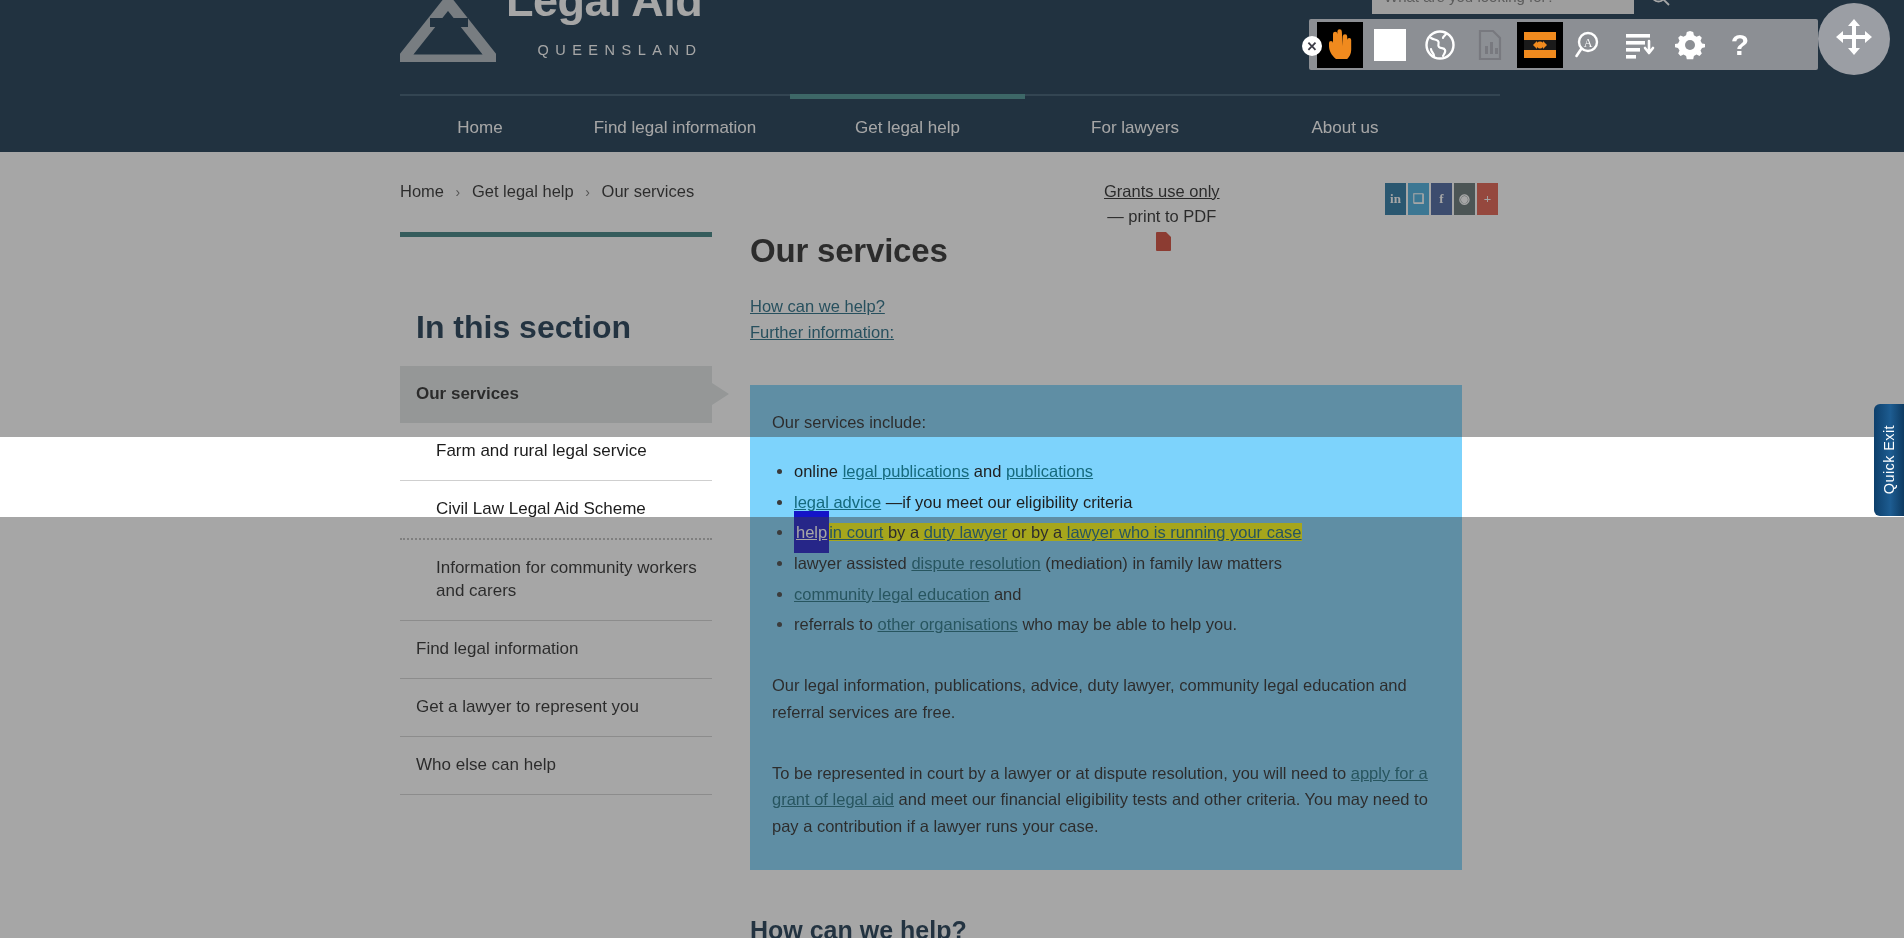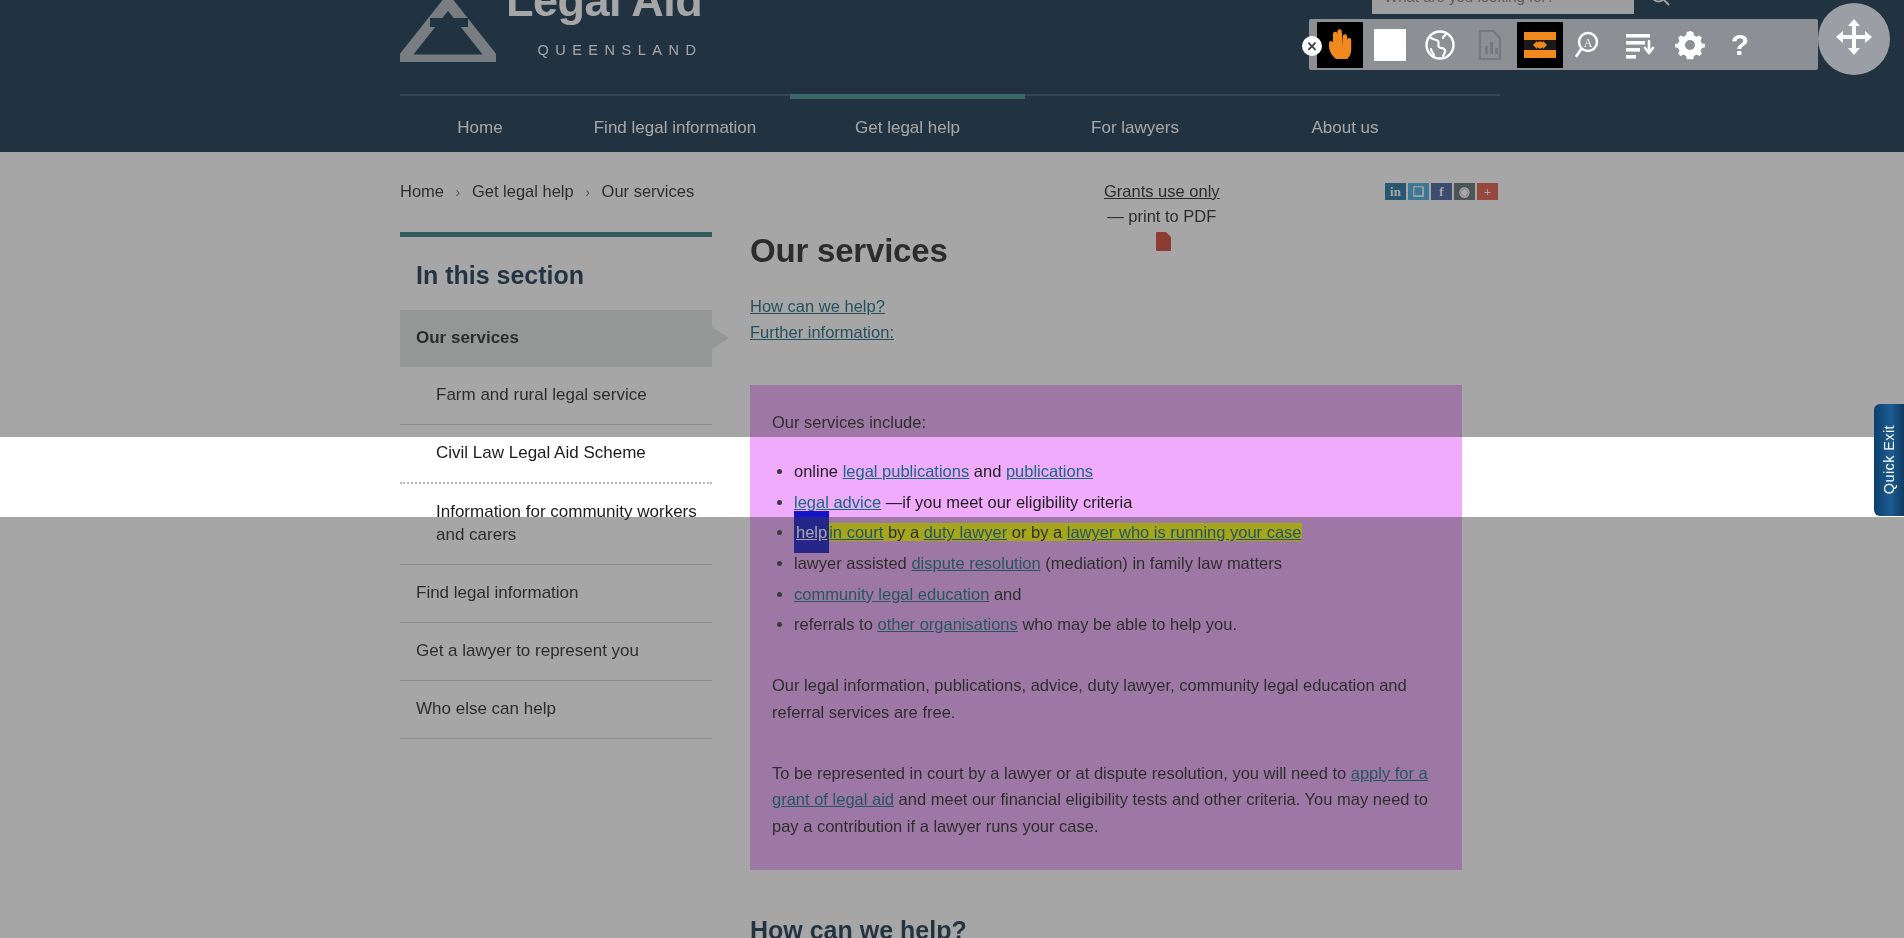--- a/index.html
+++ b/index.html
@@ -97,36 +97,37 @@
     content: ""; position: absolute; right: 0; top: 0;
     border-width: 0 5px 5px 0; border-style: solid;
     border-color: transparent #ffffff transparent transparent;
   }
 
   .socials {
     position: absolute; left: 1385px; top: 183px;
     display: flex; gap: 2px;
   }
   .soc {
-    width: 21px; height: 17px; display: flex; align-items: center;
+    width: 21px; height: 32px; display: flex; align-items: center;
     justify-content: center; color: #fff; font-size: 13px;
     font-weight: bold; font-family: "Liberation Serif", serif;
   }
   .soc-li { background: #1b6d9b; }
   .soc-tw { background: #3ba9dd; }
   .soc-fb { background: #3b5998; }
   .soc-rd { background: #5a6a6a; }
   .soc-pl { background: #e0523f; }
 
   
   .sidebar { position: absolute; left: 400px; top: 232px; width: 312px; }
   .sidebar-rule { height: 5px; background: #2f7676; width: 312px; }
   .sidebar-title {
-    font-size: 25px; color: #0d2c45; font-weight: bold;
+    font-size: 32px; color: #0d2c45; font-weight: bold;
     padding: 24px 0 20px 16px;
+    margin-top: 48px;
   }
   .side-item {
     font-size: 17px; color: #1c1c1c; border-bottom: 1px solid #cfcfcf;
     padding: 17px 14px 17px 16px; cursor: pointer; line-height: 1.35;
     position: relative;
   }
   .side-item.lvl2 { padding-left: 36px; }
   .side-item.active {
     background: #dfe4e4; font-weight: bold; border-bottom: 0;
   }
@@ -138,21 +139,21 @@
   .side-item.dotted { border-bottom: 2px dotted #b8b8b8; }
 
   .main { position: absolute; left: 750px; top: 232px; width: 740px; }
   .page-title {
     font-size: 33px; color: #1f1f1f; font-weight: bold; letter-spacing: -0.2px;
   }
   .toc { margin-top: 24px; line-height: 1.55; }
   .toc a { display: block; color: #16607a; font-size: 16.5px; text-decoration: underline; }
 
   .callout {
-    margin-top: 40px; background: #f0abfc; padding: 24px 22px 30px 22px;
+    margin-top: 40px; background: #7dd3fc; padding: 24px 22px 30px 22px;
     width: 712px;
   }
   .callout p { font-size: 16.5px; color: #1e1e1e; line-height: 1.62; }
   .callout ul { margin: 22px 0 22px 22px; }
   .callout li { font-size: 16.5px; color: #1e1e1e; line-height: 1.62; margin-bottom: 4px; }
   .callout li::marker { color: #3a3a3a; }
   .callout a { color: #166a7d; text-decoration: underline; }
   .callout .para { margin-top: 34px; }
 
   .hl { background: #ffff00; }

